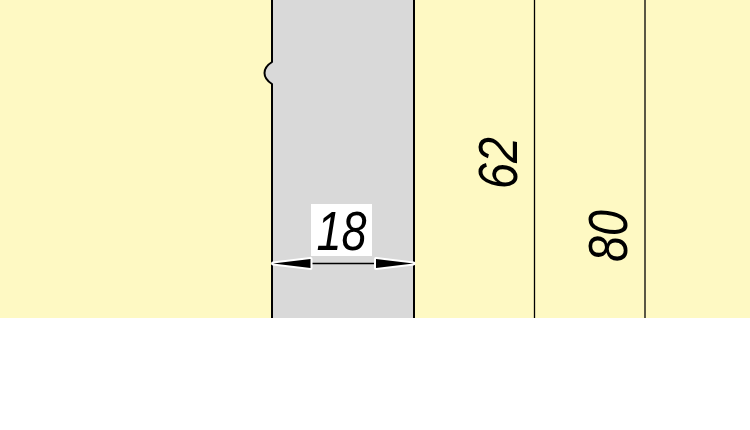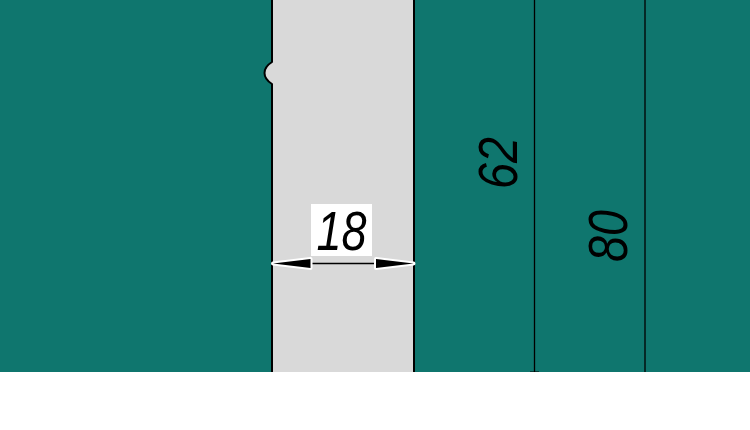--- a/index.html
+++ b/index.html
@@ -3,23 +3,23 @@
 <meta charset="utf-8">
 <style>
   html, body {
     margin: 0;
     padding: 0;
     background: #ffffff;
   }
   .canvas-wrap {
     position: relative;
     width: 750px;
-    height: 372px;
+    height: 318px;
     overflow: hidden;
-    background: #0f766e;
+    background: #fef9c3;
   }
   svg.drawing {
     display: block;
     width: 750px;
     height: 430px;
   }
   .dim-text {
     font-family: "Liberation Sans", sans-serif;
     font-style: italic;
     font-size: 56px;

